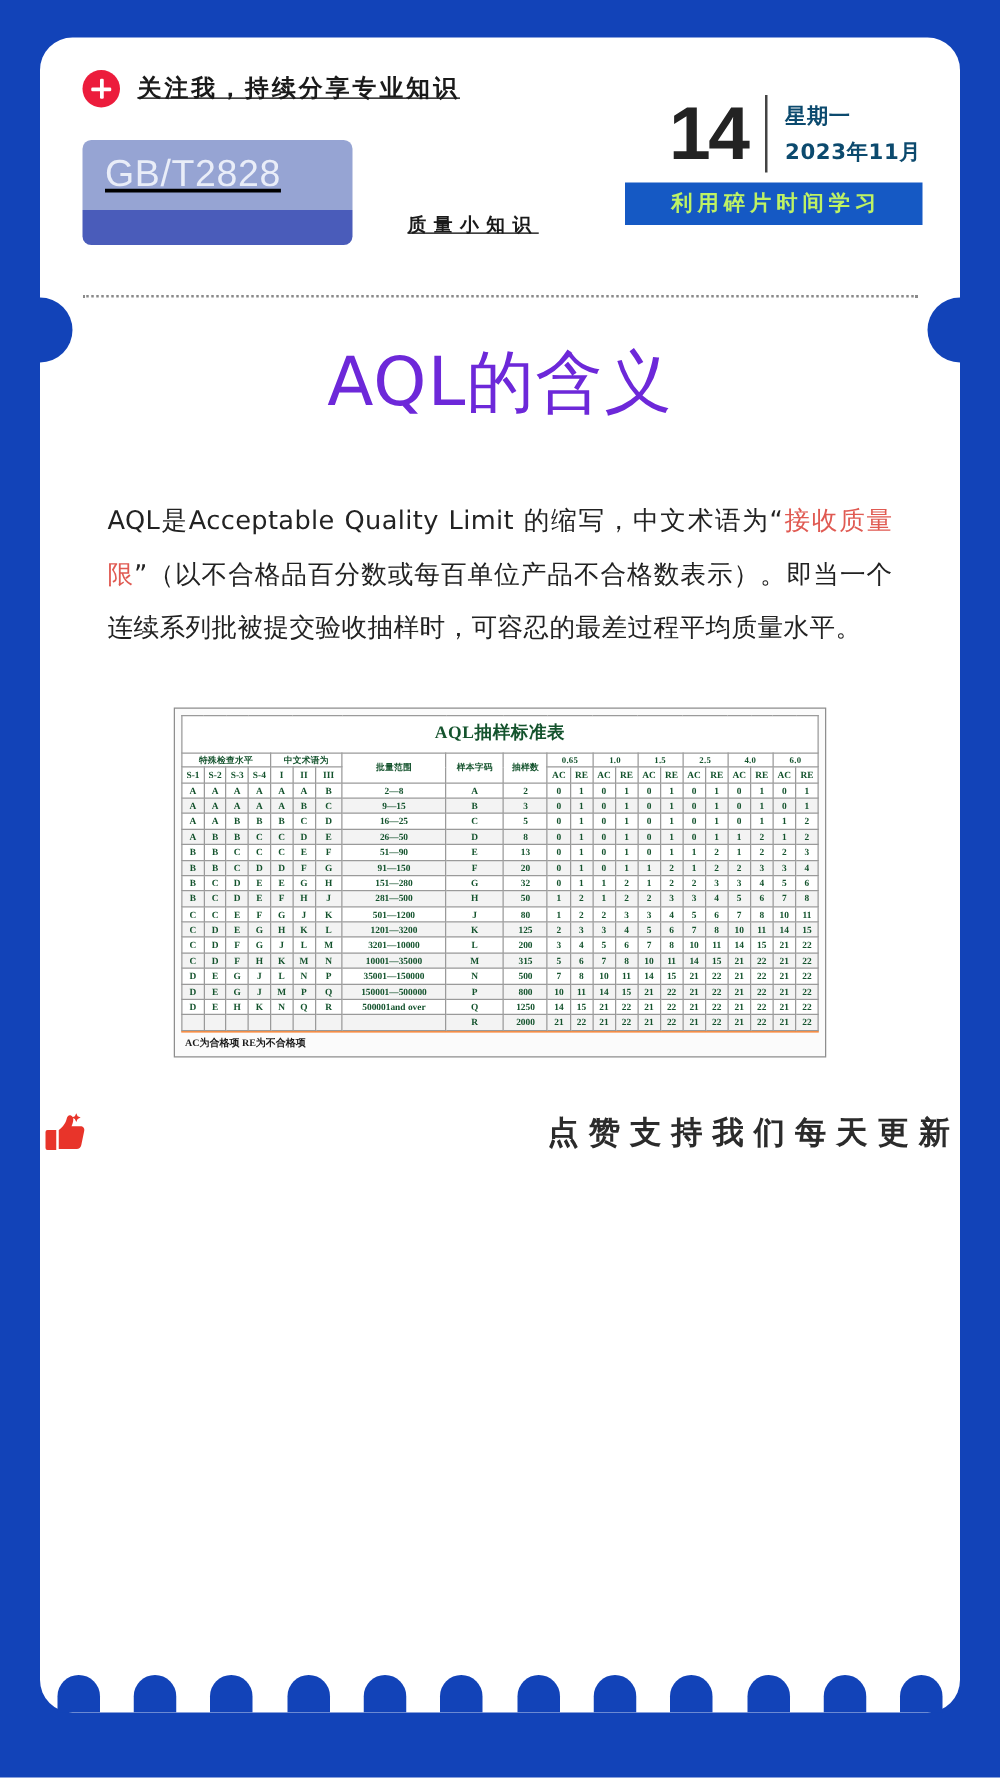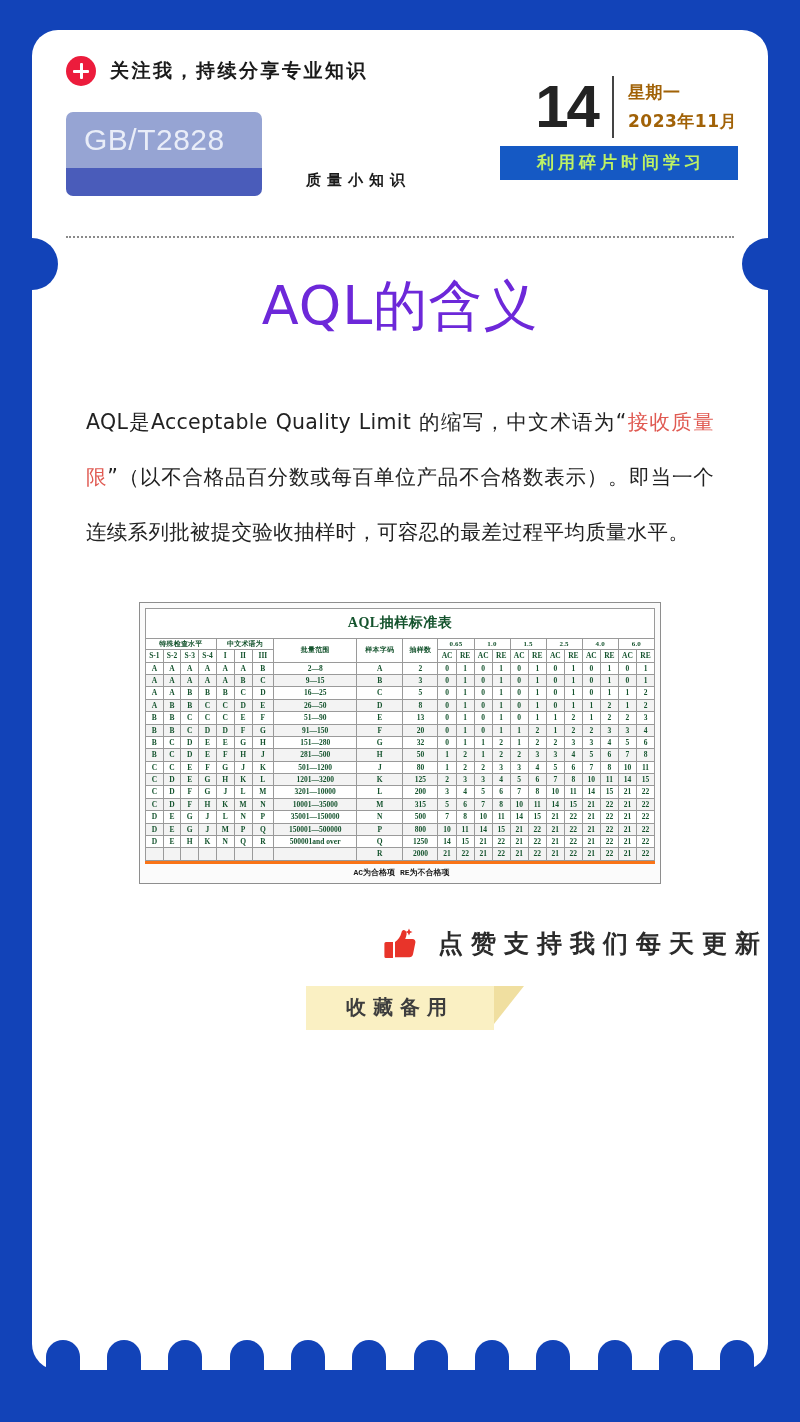--- a/index.html
+++ b/index.html
@@ -43,21 +43,21 @@
     overflow: hidden;
   }
   .scallop i {
     display: block;
     width: 34px; height: 30px;
     background: #1243b8;
     border-radius: 17px 17px 0 0;
   }
 
   
-  .header { position: relative; padding: 26px 19px 0 34px; height: 190px; }
+  .header { position: relative; padding: 26px 19px 0 34px; height: 190px; text-decoration: underline; }
 
   .follow-row { display: flex; align-items: center; gap: 14px; }
   .plus-icon {
     width: 30px; height: 30px; border-radius: 50%;
     background: #ec1c3c; position: relative; flex: 0 0 auto;
   }
   .plus-icon::before, .plus-icon::after {
     content: ""; position: absolute; background: #fff; border-radius: 1px;
   }
   .plus-icon::before { left: 7px; right: 7px; top: 13.5px; height: 3px; }
@@ -74,34 +74,34 @@
   }
   .date-top { display: flex; align-items: center; justify-content: flex-end; }
   .day-num {
     font-size: 60px; font-weight: 800; color: #232323; line-height: 0.92;
     font-family: "Liberation Sans", sans-serif; letter-spacing: -2px;
     padding-right: 14px;
   }
   .date-divider { width: 2px; height: 62px; background: #444; margin-right: 14px; }
   .date-right { display: flex; flex-direction: column; gap: 6px; min-width: 110px; }
   .weekday, .yearmonth {
-    font-size: 17px; color: #a16207; font-family: "DejaVu Sans", sans-serif;
+    font-size: 17px; color: #0c4a6e; font-family: "DejaVu Sans", sans-serif;
     font-weight: 600; letter-spacing: 0.5px; white-space: nowrap;
   }
   .tagline {
     margin-top: 8px;
     background: #1559c4; color: #bef264;
     font-size: 17px; font-weight: 700; letter-spacing: 4px;
     text-align: center; padding: 5px 6px 6px 10px;
     font-family: "DejaVu Sans", sans-serif;
   }
 
   
   .logo-row { display: flex; align-items: flex-end; gap: 44px; margin-top: 26px; }
-  .logo-block { width: 196px; flex: 0 0 auto; text-align: right; }
+  .logo-block { width: 216px; flex: 0 0 auto; text-align: right; }
   .logo-top {
     background: #96a4d3; height: 56px;
     border-radius: 7px 7px 0 0;
     display: flex; align-items: center; padding-left: 18px;
   }
   .logo-top span {
     color: #e9edf8; font-size: 30px; font-weight: 400;
     font-family: "Liberation Sans", sans-serif; letter-spacing: 0.5px;
   }
   .logo-bottom { background: #4a5cba; height: 28px; border-radius: 0 0 7px 7px; }
@@ -123,21 +123,21 @@
     text-align: center;
     font-size: 54px; font-weight: 500; color: #6d28d9;
     letter-spacing: 1px;
     margin-top: 32px;
     font-family: "DejaVu Sans", sans-serif;
   }
 
   
   .body-copy { padding: 0 54px; margin-top: 52px; }
   .para {
-    font-size: 20.5px; line-height: 55px; color: #222;
+    font-size: 20.5px; line-height: 43px; color: #222;
     text-align: justify; letter-spacing: 0.3px;
     font-family: "DejaVu Sans", sans-serif;
   }
   .para + .para { margin-top: 38px; }
   .hl { color: #e05a52; }
 
   
   .table-wrap {
     margin: 42px auto 0 auto;
     width: 522px;
@@ -161,28 +161,27 @@
   }
   table.aql tr:nth-child(even) td { background: #f3f3f3; }
   .tbl-title {
     font-size: 14px !important; font-weight: 700; padding: 5px 0 6px 0 !important;
     letter-spacing: 0.5px; background: #fff !important;
   }
   .hgrp { font-size: 7px !important; letter-spacing: 0.2px; }
   .range-col { font-size: 7.5px !important; }
   .tbl-note {
     font-size: 8px; font-weight: 700; padding: 3px 0 2px 3px;
-    font-family: Liberation Mono, monospace; color: #1a1a1a;
-    border-top: 3px solid #f97316;
-    text-align: center;
+    font-family: Liberation Serif, serif; color: #1a1a1a;
+    border-top: 1px solid #f97316;
   }
 
   
   .cta-row {
-    display: flex; align-items: center; justify-content: flex-end;
+    display: flex; align-items: center; justify-content: space-between;
     gap: 18px; margin-top: 40px;
   }
   .thumb-icon { width: 40px; height: 40px; position: relative; flex: 0 0 auto; }
   .cta-text {
     font-size: 25px; font-weight: 700; color: #2b2b2b;
     letter-spacing: 8px; font-family: "DejaVu Sans", sans-serif;
   }
   .ribbon-wrap {
     display: flex; justify-content: center; margin-top: 22px;
   }
@@ -682,25 +681,20 @@
         <path d="M15 18 c3 -2 5.6 -5.4 6.4 -9.2 c0.4 -2 1.6 -3 3 -2.6 c1.6 0.4 2.4 2 2.2 4
                  c-0.2 1.8 -0.8 3.4 -1.4 4.8 h7.2 c2 0 3.4 1.6 3 3.6 l-2.4 11.6
                  c-0.4 1.8 -1.8 3 -3.6 3 H15 z" fill="#e8342a"></path>
         <path d="M29 4.5 l1.1 2.4 l2.4 1.1 l-2.4 1.1 l-1.1 2.4 l-1.1 -2.4 l-2.4 -1.1
                  l2.4 -1.1 z" fill="#e8342a"></path>
       </svg>
     </span>
     <span class="cta-text">点赞支持我们每天更新</span>
   </div>
 
-  <div class="ribbon-wrap">
-    <div class="ribbon">
-      <span>收藏备用</span>
-    </div>
-  </div>
 
   <div class="scallop">
     <i></i>
       <i></i>
       <i></i>
       <i></i>
       <i></i>
       <i></i>
       <i></i>
       <i></i>

